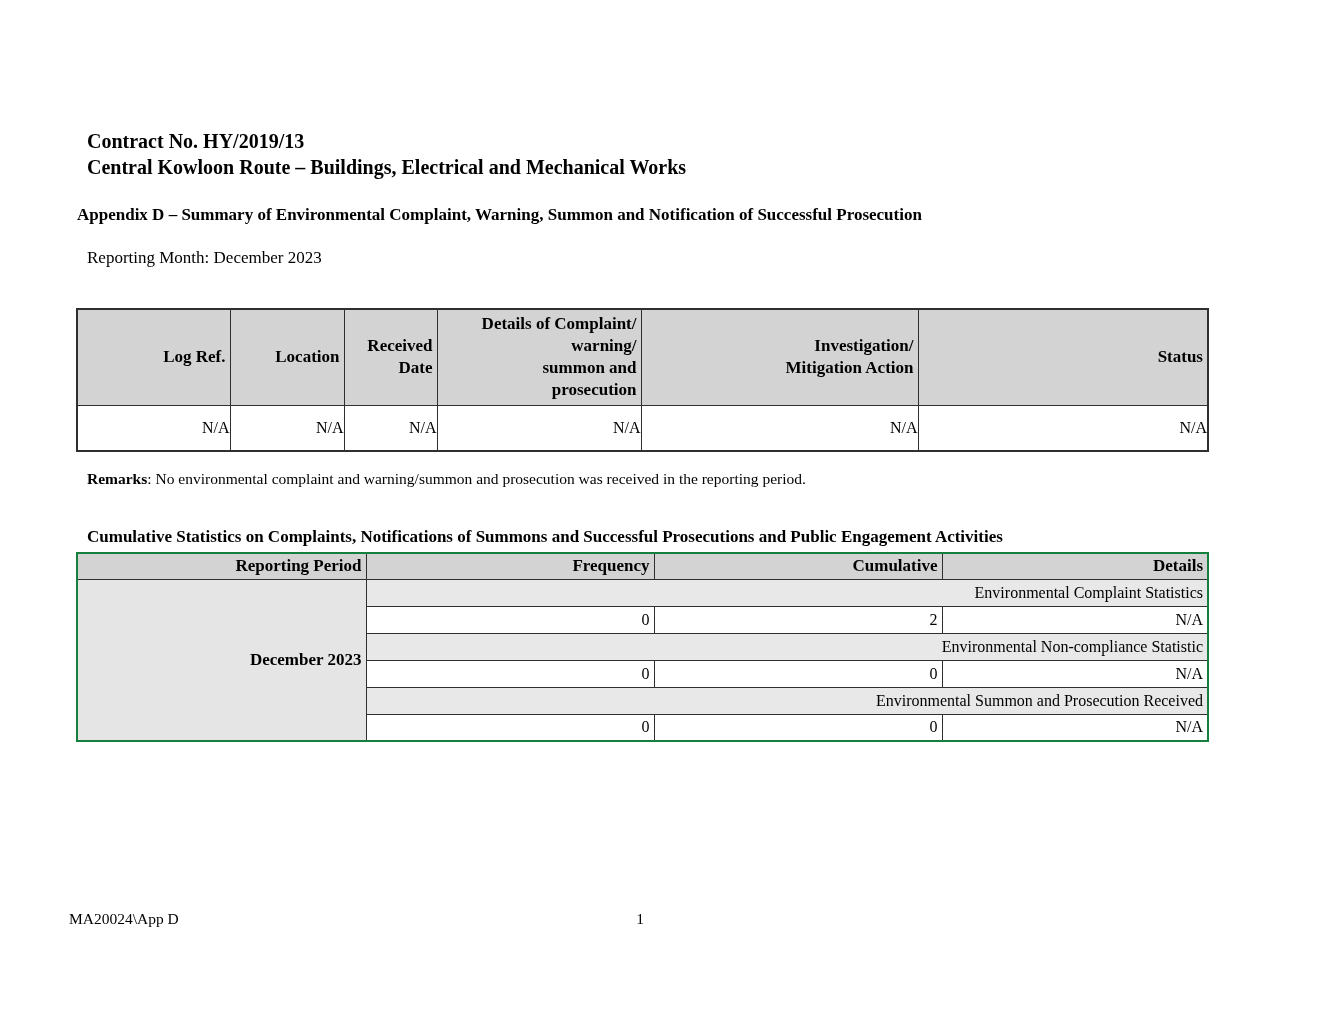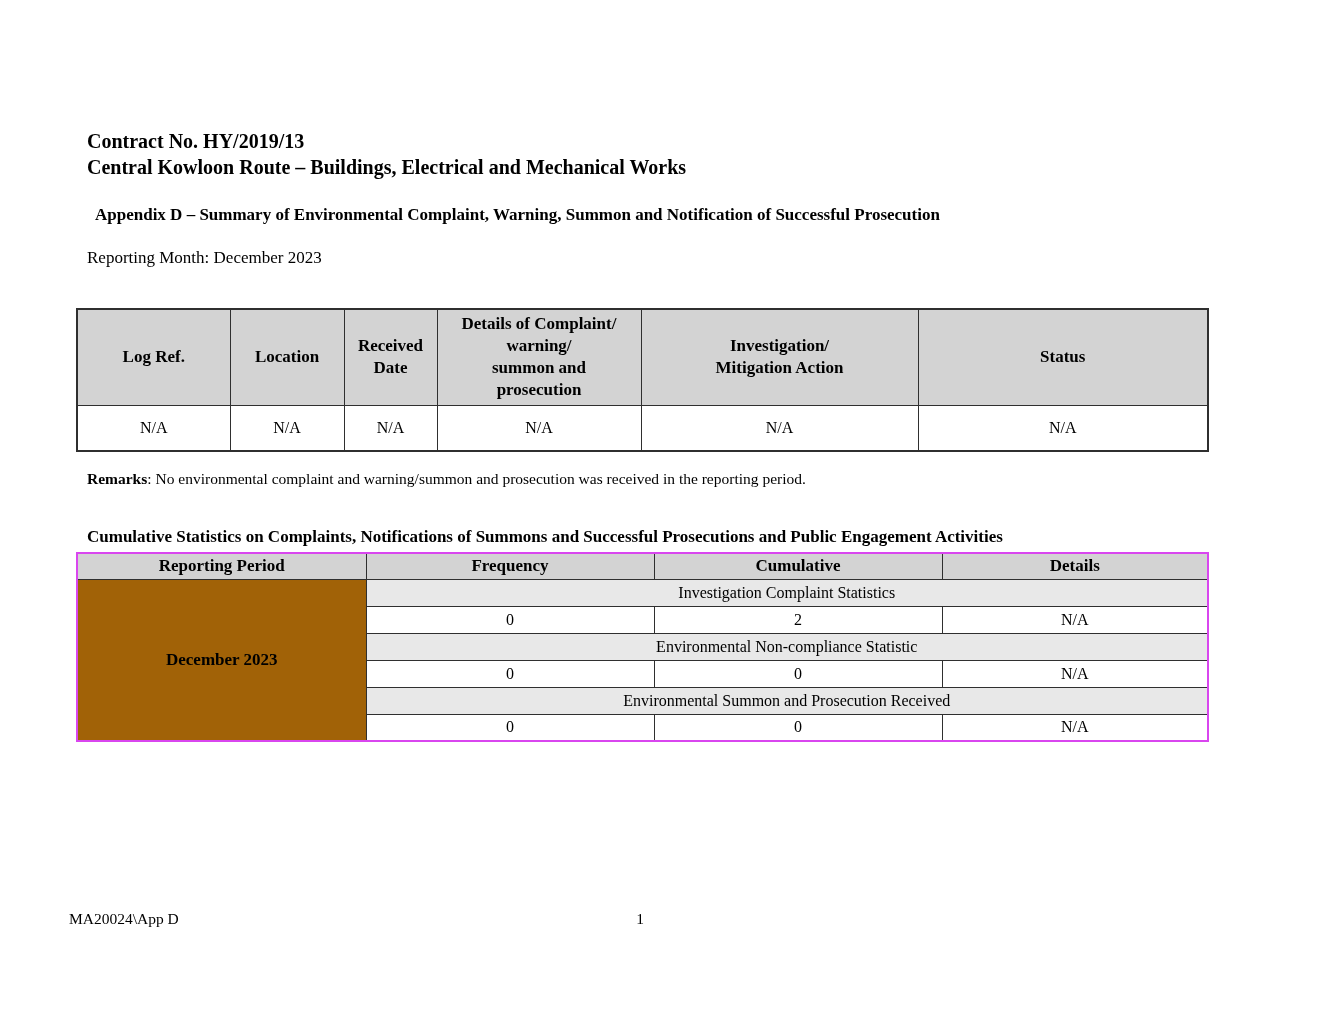--- a/index.html
+++ b/index.html
@@ -7,43 +7,43 @@
   body {
     width: 1320px; height: 1020px;
     font-family: "Liberation Serif", "DejaVu Serif", serif;
     color: #000000;
     position: relative;
     overflow: hidden;
   }
   .page { position: absolute; left: 0; top: 0; width: 1320px; height: 841px; background: #ffffff; }
 
   .title-block { position: absolute; left: 87px; top: 128px; font-size: 20px; font-weight: bold; line-height: 26px; white-space: nowrap; }
-  .appendix-heading { position: absolute; left: 95px; top: 205px; font-size: 17px; font-weight: bold; white-space: nowrap; }
+  .appendix-heading { position: absolute; left: 77px; top: 205px; font-size: 17px; font-weight: bold; white-space: nowrap; }
   .reporting-month { position: absolute; left: 87px; top: 248px; font-size: 17px; white-space: nowrap; }
   .reporting-month .label { font-weight: normal; }
 
   table { border-collapse: collapse; table-layout: fixed; position: absolute; }
-  td, th { border: 1px solid #2f2f2f; font-weight: normal; text-align: center; vertical-align: middle; overflow: hidden; }
+  td, th { border: 1px solid #2f2f2f; font-weight: normal; text-align: right; vertical-align: middle; overflow: hidden; }
 
   .complaint-table { left: 76px; top: 308px; width: 1131px; border: 2px solid #2f2f2f; }
   .complaint-table th {
     background: #d3d3d3; font-weight: bold; font-size: 17px; line-height: 22px;
     white-space: pre-line; height: 96px; padding: 2px 4px;
   }
   .complaint-table td { font-size: 16px; height: 46px; background: #ffffff; }
 
   .remarks { position: absolute; left: 87px; top: 470px; font-size: 15.5px; white-space: nowrap; }
   .remarks .label { font-weight: bold; margin-top: 24px; }
 
   .cumulative-heading { position: absolute; left: 87px; top: 527px; font-size: 17px; font-weight: bold; white-space: nowrap; }
 
-  .cumulative-table { left: 76px; top: 552px; width: 1131px; border: 2px solid #d946ef; }
+  .cumulative-table { left: 76px; top: 552px; width: 1131px; border: 2px solid #15803d; }
   .cumulative-table th { background: #d3d3d3; font-weight: bold; font-size: 17px; height: 26px; padding: 1px 4px; }
   .cumulative-table td { font-size: 16px; height: 27px; padding: 1px 4px; background: #ffffff; }
-  .cumulative-table td.period-cell { background: #a16207; font-weight: bold; font-size: 17px; }
+  .cumulative-table td.period-cell { background: #e5e5e5; font-weight: bold; font-size: 17px; }
   .cumulative-table td.band-cell { background: #e8e8e8; }
 
   .footer-ref { position: absolute; left: 69px; top: 910px; font-size: 15.5px; white-space: nowrap; }
   .footer-page { position: absolute; left: 0; top: 910px; width: 1280px; text-align: center; font-size: 15.5px; }
 </style>
 </head>
 <body>
 
 <div class="page">
 
@@ -107,21 +107,21 @@
     </colgroup>
     <tbody>
       <tr>
         <th>Reporting Period</th>
         <th>Frequency</th>
         <th>Cumulative</th>
         <th>Details</th>
       </tr>
       <tr>
         <td class="period-cell" rowspan="6">December 2023</td>
-        <td class="band-cell" colspan="3">Investigation Complaint Statistics</td>
+        <td class="band-cell" colspan="3">Environmental Complaint Statistics</td>
       </tr>
       <tr>
         <td>0</td>
         <td>2</td>
         <td>N/A</td>
       </tr>
       <tr>
         <td class="band-cell" colspan="3">Environmental Non-compliance Statistic</td>
       </tr>
       <tr>

